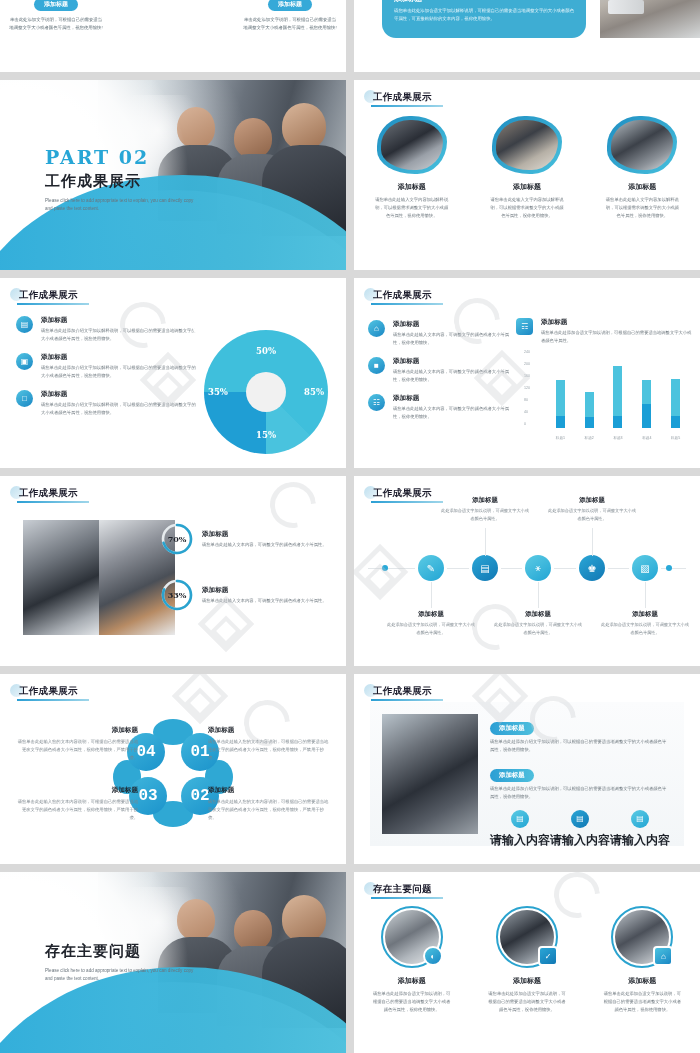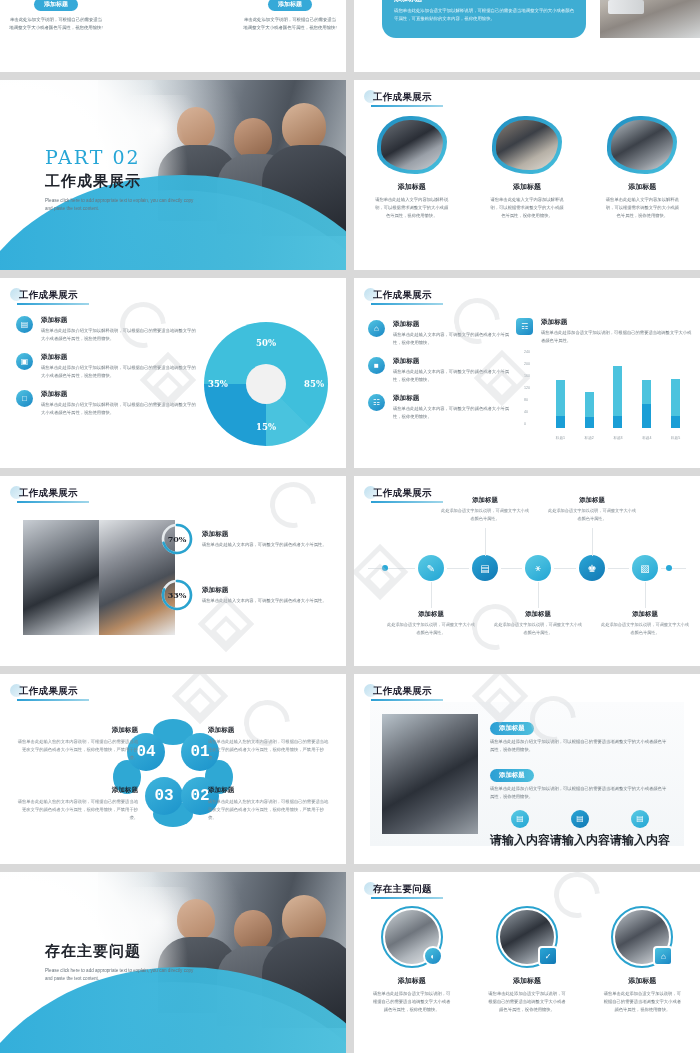--- a/index.html
+++ b/index.html
@@ -91,21 +91,21 @@
     background: linear-gradient(90deg,#25a8d8,#4fc3de);
     opacity:.95;
   }
   .cover .wave2 {
     position:absolute; left:-16%; bottom:-50%; width:132%; height:92%;
     border-radius: 50% 50% 0 0 / 100% 100% 0 0;
     background: #ffffff; opacity:.55;
   }
   .cover .ctext { position:absolute; left:45px; top:66px; z-index:5; }
   .cover .part {
-    font-family:"DejaVu Serif","Liberation Serif",serif; font-weight:normal;
+    font-family:"DejaVu Serif","Liberation Serif",serif; font-weight:bold;
     font-size:19px; color:#27a6d6; letter-spacing:2px;
   }
   .cover .zh {
     font-family:"DejaVu Serif","Liberation Serif",serif; font-weight:bold;
     font-size:15px; color:#20242c; margin-top:4px; letter-spacing:1px;
   }
   .cover .en { font-size:4.6px; color:#6a747c; line-height:1.8; margin-top:6px; width:150px;}
   
   .cloudrow { position:absolute; left:0; top:36px; width:100%; display:flex; justify-content:space-around; }
   .cloudcol { width:100px; text-align:center; }
@@ -129,21 +129,21 @@
   .litem { display:flex; align-items:flex-start; margin-bottom:10px; }
   .ico {
     width:17px; height:17px; border-radius:50%; flex:0 0 17px; margin-right:8px;
     background: linear-gradient(145deg,#52c4e2,#1a87c4);
     display:flex; align-items:center; justify-content:center; color:#fff; font-size:8px;
   }
   .ico.sq { border-radius:4px; }
   .ltxt .lt { font-family:"DejaVu Serif",serif; font-weight:bold; font-size:6.6px; color:#1d222a; margin-bottom:2px;}
   .ltxt .lb { font-size:4.3px; color:#6b757c; line-height:1.85; }
   
-  .donutwrap { position:absolute; right:18px; top:44px; width:124px; height:124px; }
+  .donutwrap { position:absolute; right:18px; top:52px; width:124px; height:124px; }
   .donut { width:124px; height:124px; border-radius:50%; position:relative;
     background: conic-gradient(
       #3fbfdc 0deg 90deg,
       #3fbfdc 90deg 135deg,
       #49c3de 135deg 180deg,
       #1f9ed4 180deg 270deg,
       #3fbfdc 270deg 360deg);
   }
   .donut .notch {
     position:absolute; width:16px; height:16px; background:#fff; transform:rotate(45deg);
@@ -535,21 +535,21 @@
       <div class="uline"></div>
     </div>
 
     <div class="flower">
       <div class="petal" style="left:28px;top:-10px;width:40px;height:26px;background:#2fa8d4;"></div>
       <div class="petal" style="left:28px;bottom:-10px;width:40px;height:26px;background:#2fa8d4;"></div>
       <div class="petal" style="left:-12px;top:31px;width:28px;height:34px;background:#2fa8d4;"></div>
       <div class="petal" style="right:-12px;top:31px;width:28px;height:34px;background:#2fa8d4;"></div>
       <div class="numc" style="left:2px;top:4px;background:linear-gradient(145deg,#3fb5dc,#1b93cb);">04</div>
       <div class="numc" style="right:2px;top:4px;background:linear-gradient(145deg,#3fb5dc,#1b93cb);">01</div>
-      <div class="numc" style="left:20px;bottom:2px;background:linear-gradient(145deg,#3fb5dc,#1b93cb);">03</div>
+      <div class="numc" style="left:4px;bottom:2px;background:linear-gradient(145deg,#3fb5dc,#1b93cb);">03</div>
       <div class="numc" style="right:2px;bottom:2px;background:linear-gradient(145deg,#3fb5dc,#1b93cb);">02</div>
     </div>
 
     <div class="qblk" style="left:14px;top:52px;text-align:right;">
       <div class="t">添加标题</div>
       <div class="b">请您单击此处输入您的文本内容说明，可根据自己的需要适当地更改文字的颜色或者大小等属性，祝你使用愉快，严禁用于抄袭。</div>
     </div>
     <div class="qblk" style="right:14px;top:52px;text-align:left;">
       <div class="t">添加标题</div>
       <div class="b">请您单击此处输入您的文本内容说明，可根据自己的需要适当地更改文字的颜色或者大小等属性，祝你使用愉快，严禁用于抄袭。</div>

